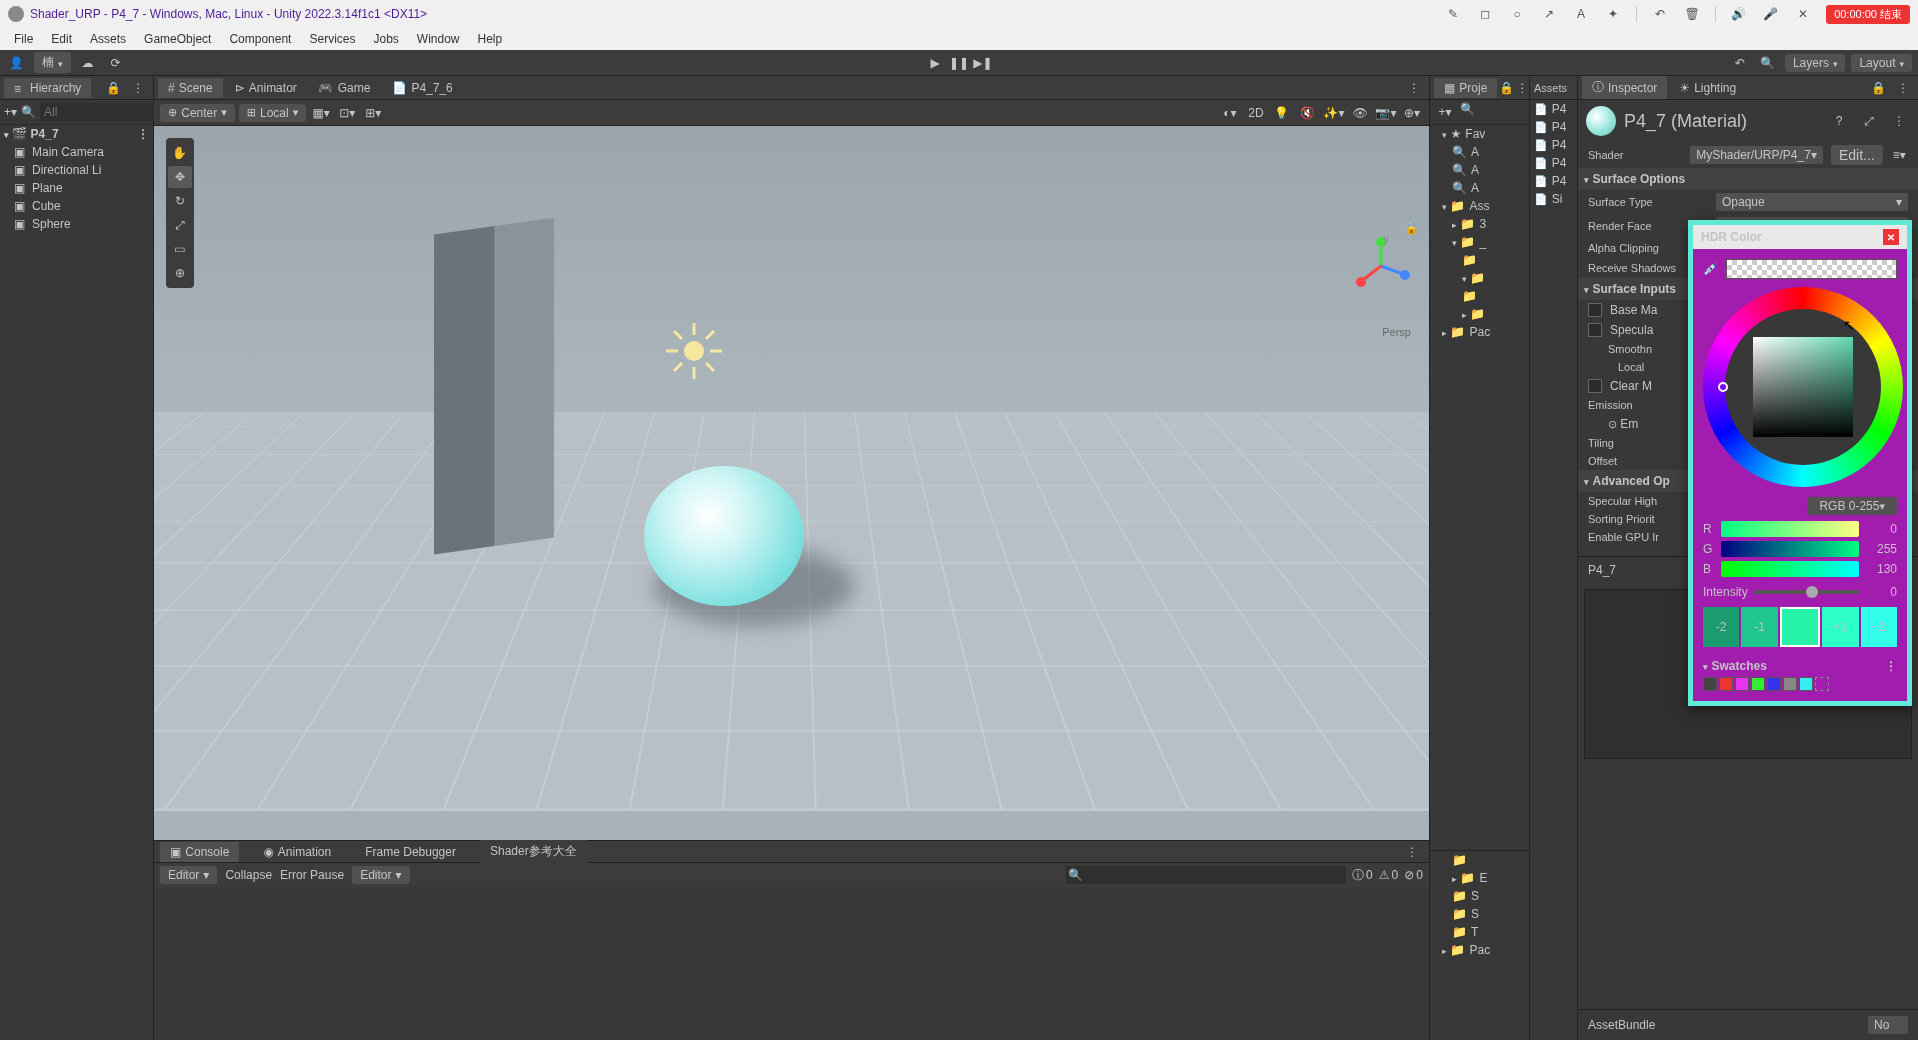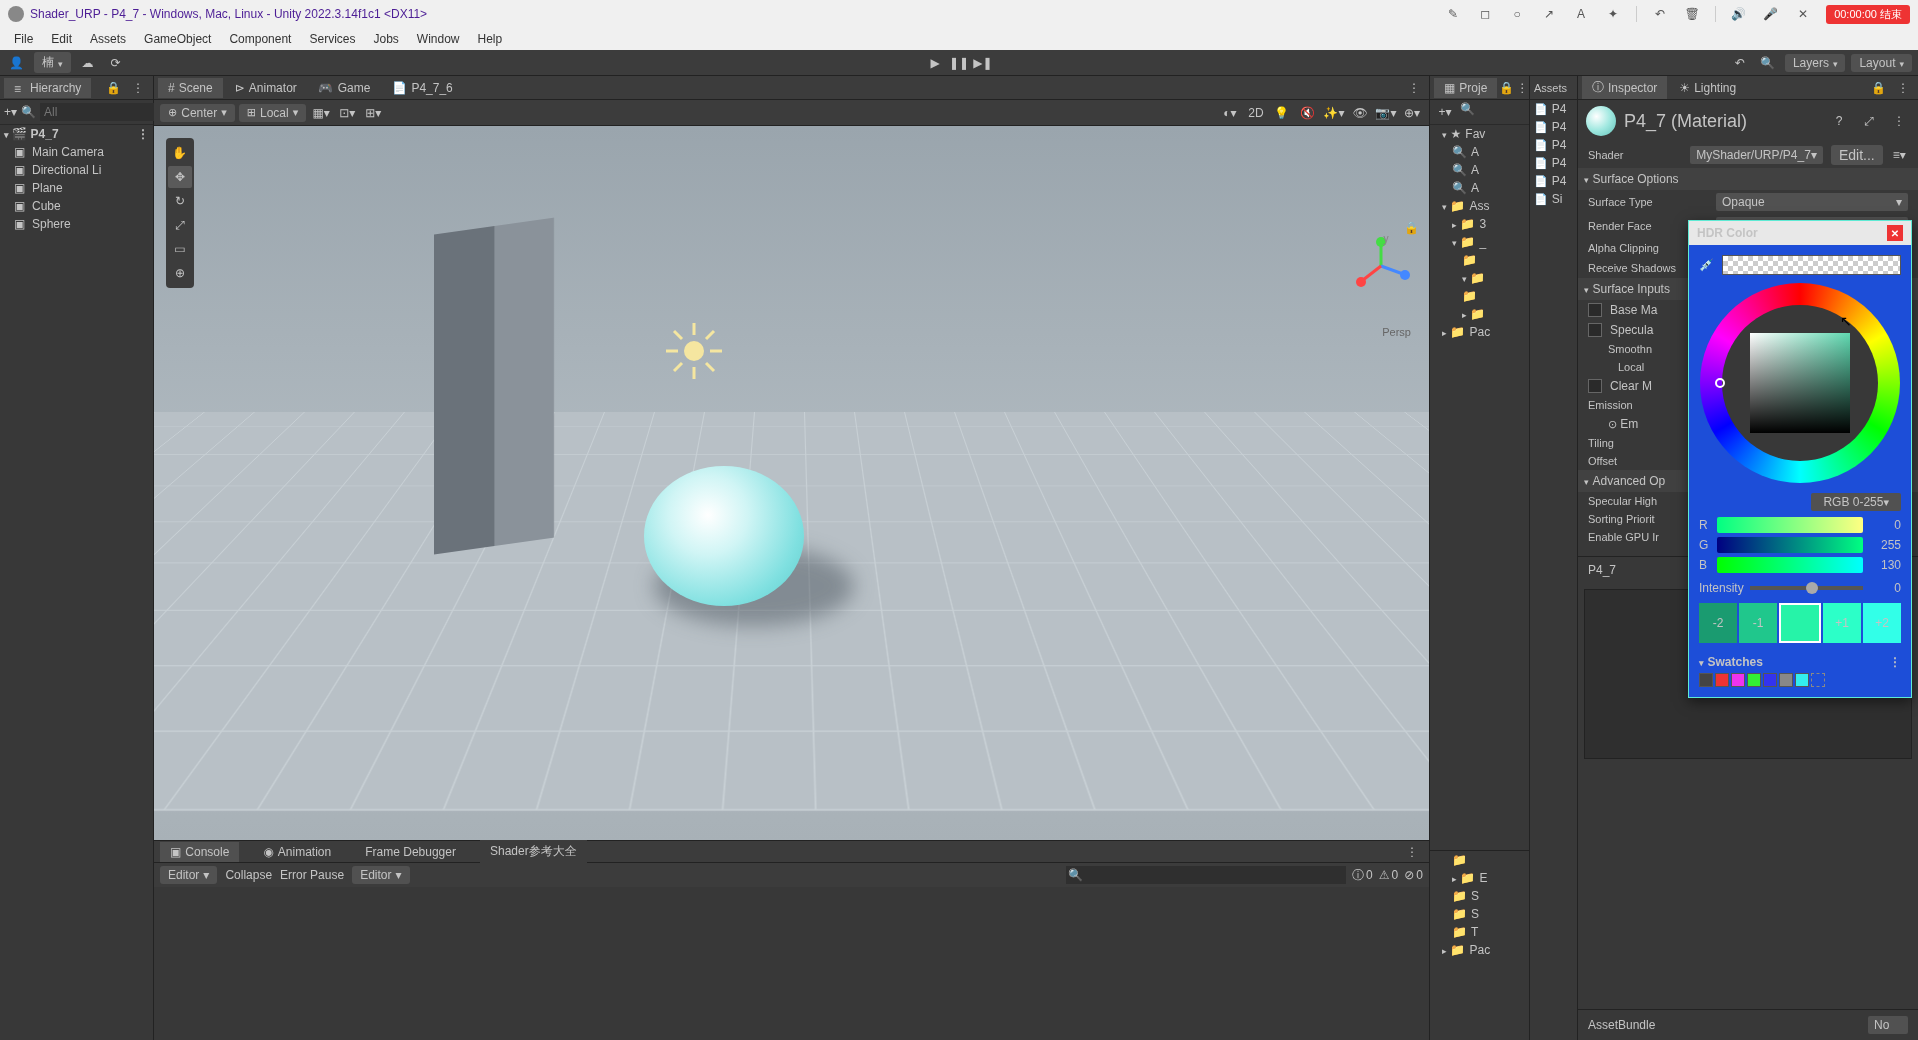--- a/index.html
+++ b/index.html
@@ -55,24 +55,24 @@
 .assets-narrow { width:48px; }
 .assets-narrow .proj-row { padding-left:4px; font-size:11px; white-space:nowrap; overflow:hidden; }
 .inspector { width:340px; }
 .insp-body { flex:1; background:#383838; overflow:hidden; position:relative; }
 .mat-header { display:flex; align-items:center; gap:8px; padding:6px 8px; }
 .mat-ball { width:30px; height:30px; border-radius:50%; background:radial-gradient(circle at 35% 35%,#fff,#a0e8e0 50%,#60c0b8); }
 .insp-row { display:flex; align-items:center; padding:3px 10px; gap:8px; }
 .insp-label { width:120px; font-size:11px; }
 .insp-val { flex:1; }
 .insp-dd { background:#515151; padding:2px 6px; border-radius:2px; font-size:11px; cursor:pointer; display:flex; justify-content:space-between; align-items:center; }
-.sect-hdr { display:flex; align-items:center; gap:4px; padding:4px 6px; font-weight:normal; background:#414141; cursor:pointer; }
+.sect-hdr { display:flex; align-items:center; gap:4px; padding:4px 6px; font-weight:bold; background:#414141; cursor:pointer; }
 .chk { width:14px; height:14px; background:#2a2a2a; border:1px solid #666; display:inline-block; }
 .chk.on::after { content:'✓'; color:#ccc; font-size:10px; display:block; text-align:center; line-height:12px; }
-.hdr-popup { position:absolute; left:110px; top:120px; width:224px; background:#1d4ed8; border:1px solid #5eead4; box-shadow:0 4px 12px rgba(0,0,0,.5); z-index:100; }
+.hdr-popup { position:absolute; left:110px; top:120px; width:224px; background:#a21caf; border:5px solid #5eead4; box-shadow:0 4px 12px rgba(0,0,0,.5); z-index:100; }
 .hdr-title { background:#e8e8e8; color:#333; padding:4px 8px; display:flex; justify-content:space-between; align-items:center; font-weight:bold; }
 .hdr-close { width:16px; height:16px; background:#e33; color:#fff; display:flex; align-items:center; justify-content:center; cursor:pointer; font-size:10px; }
 .hdr-body { padding:10px; }
 .eyedrop-row { display:flex; align-items:center; gap:8px; margin-bottom:8px; }
 .color-preview { flex:1; height:20px; background:repeating-conic-gradient(#ccc 0 25%,#fff 0 50%) 0 0/10px 10px; border:1px solid #555; }
 .color-wheel { width:200px; height:200px; margin:0 auto 10px; position:relative; }
 .wheel-ring { width:100%; height:100%; border-radius:50%; background:conic-gradient(red,yellow,lime,cyan,blue,magenta,red); position:relative; }
 .wheel-ring::after { content:''; position:absolute; inset:22px; border-radius:50%; background:#383838; }
 .wheel-sq { position:absolute; left:50px; top:50px; width:100px; height:100px; background:linear-gradient(to right,#fff,#5fd8b0); }
 .wheel-sq::after { content:''; position:absolute; inset:0; background:linear-gradient(to bottom,transparent,#000); }

